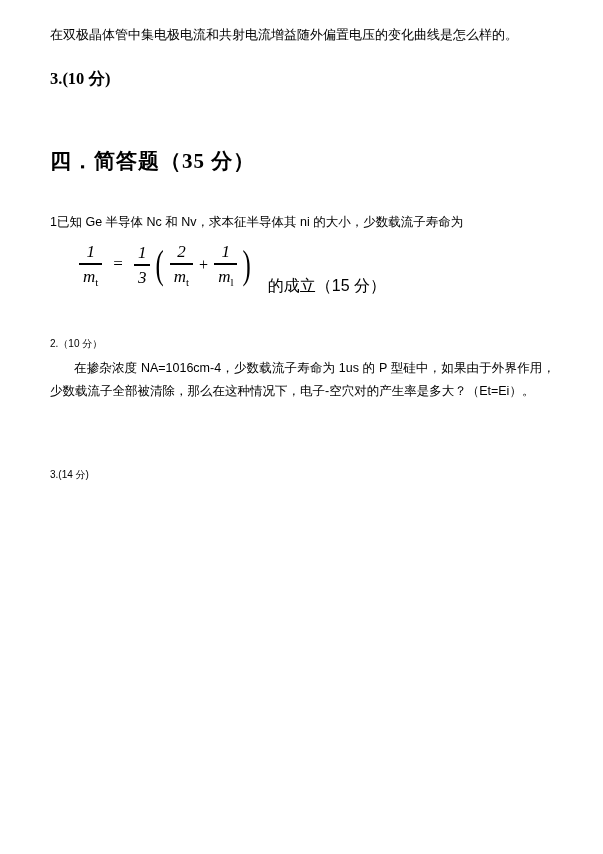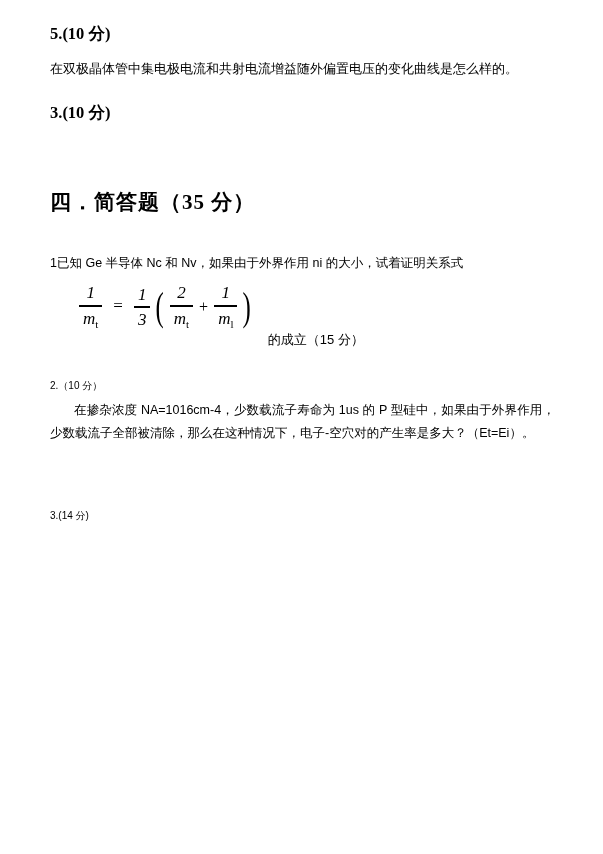--- a/index.html
+++ b/index.html
@@ -46,21 +46,21 @@
   }
   .spacer-lg { height: 40px; }
   .spacer-md { height: 22px; }
   .spacer-sm { height: 10px; }
 
   .section-title {
     font-family: "Liberation Serif", serif;
     font-weight: bold;
     font-size: 21px;
     letter-spacing: 1px;
-    margin: 12px 0 26px 0;
+    margin: 4px 0 26px 0;
   }
 
   .item {
     font-family: "Liberation Sans", sans-serif;
     font-size: 12.5px;
     line-height: 1.85;
     margin: 0;
     text-align: justify;
   }
   .item-label {
@@ -126,46 +126,45 @@
     transform: scaleX(0.62);
     display: inline-block;
   }
   .plus {
     font-style: normal;
     font-size: 16px;
     margin: 0 3px;
   }
   .formula-tail {
     font-family: "Liberation Sans", sans-serif;
-    font-size: 13px;
+    font-size: 16px;
     margin-left: 14px;
     padding-bottom: 2px;
     align-self: flex-end;
     position: relative;
-    top: 20px;
+    top: 10px;
   }
 </style>
 </head>
 <body>
 
 <div class="page">
   <div class="content">
 
-    <div class="q-head">5.(10 分)</div>
     <div class="q-body">在双极晶体管中集电极电流和共射电流增益随外偏置电压的变化曲线是怎么样的。</div>
 
     <div class="q-head">3.(10 分)</div>
 
     <div class="spacer-lg"></div>
 
     <div class="section-title">四．简答题（35 分）</div>
 
     <div class="spacer-sm"></div>
 
-    <div class="item">1已知 Ge 半导体 Nc 和 Nv，如果由于外界作用 ni 的大小，试着证明关系式</div>
+    <div class="item">1已知 Ge 半导体 Nc 和 Nv，求本征半导体其 ni 的大小，少数载流子寿命为</div>
 
     <div class="formula-row">
       <div class="formula">
         <span class="frac">
           <span class="num">1</span>
           <span class="bar"></span>
           <span class="den"><span>m</span><span class="sub">t</span></span>
         </span>
         <span class="eqsign">=</span>
         <span class="frac">

